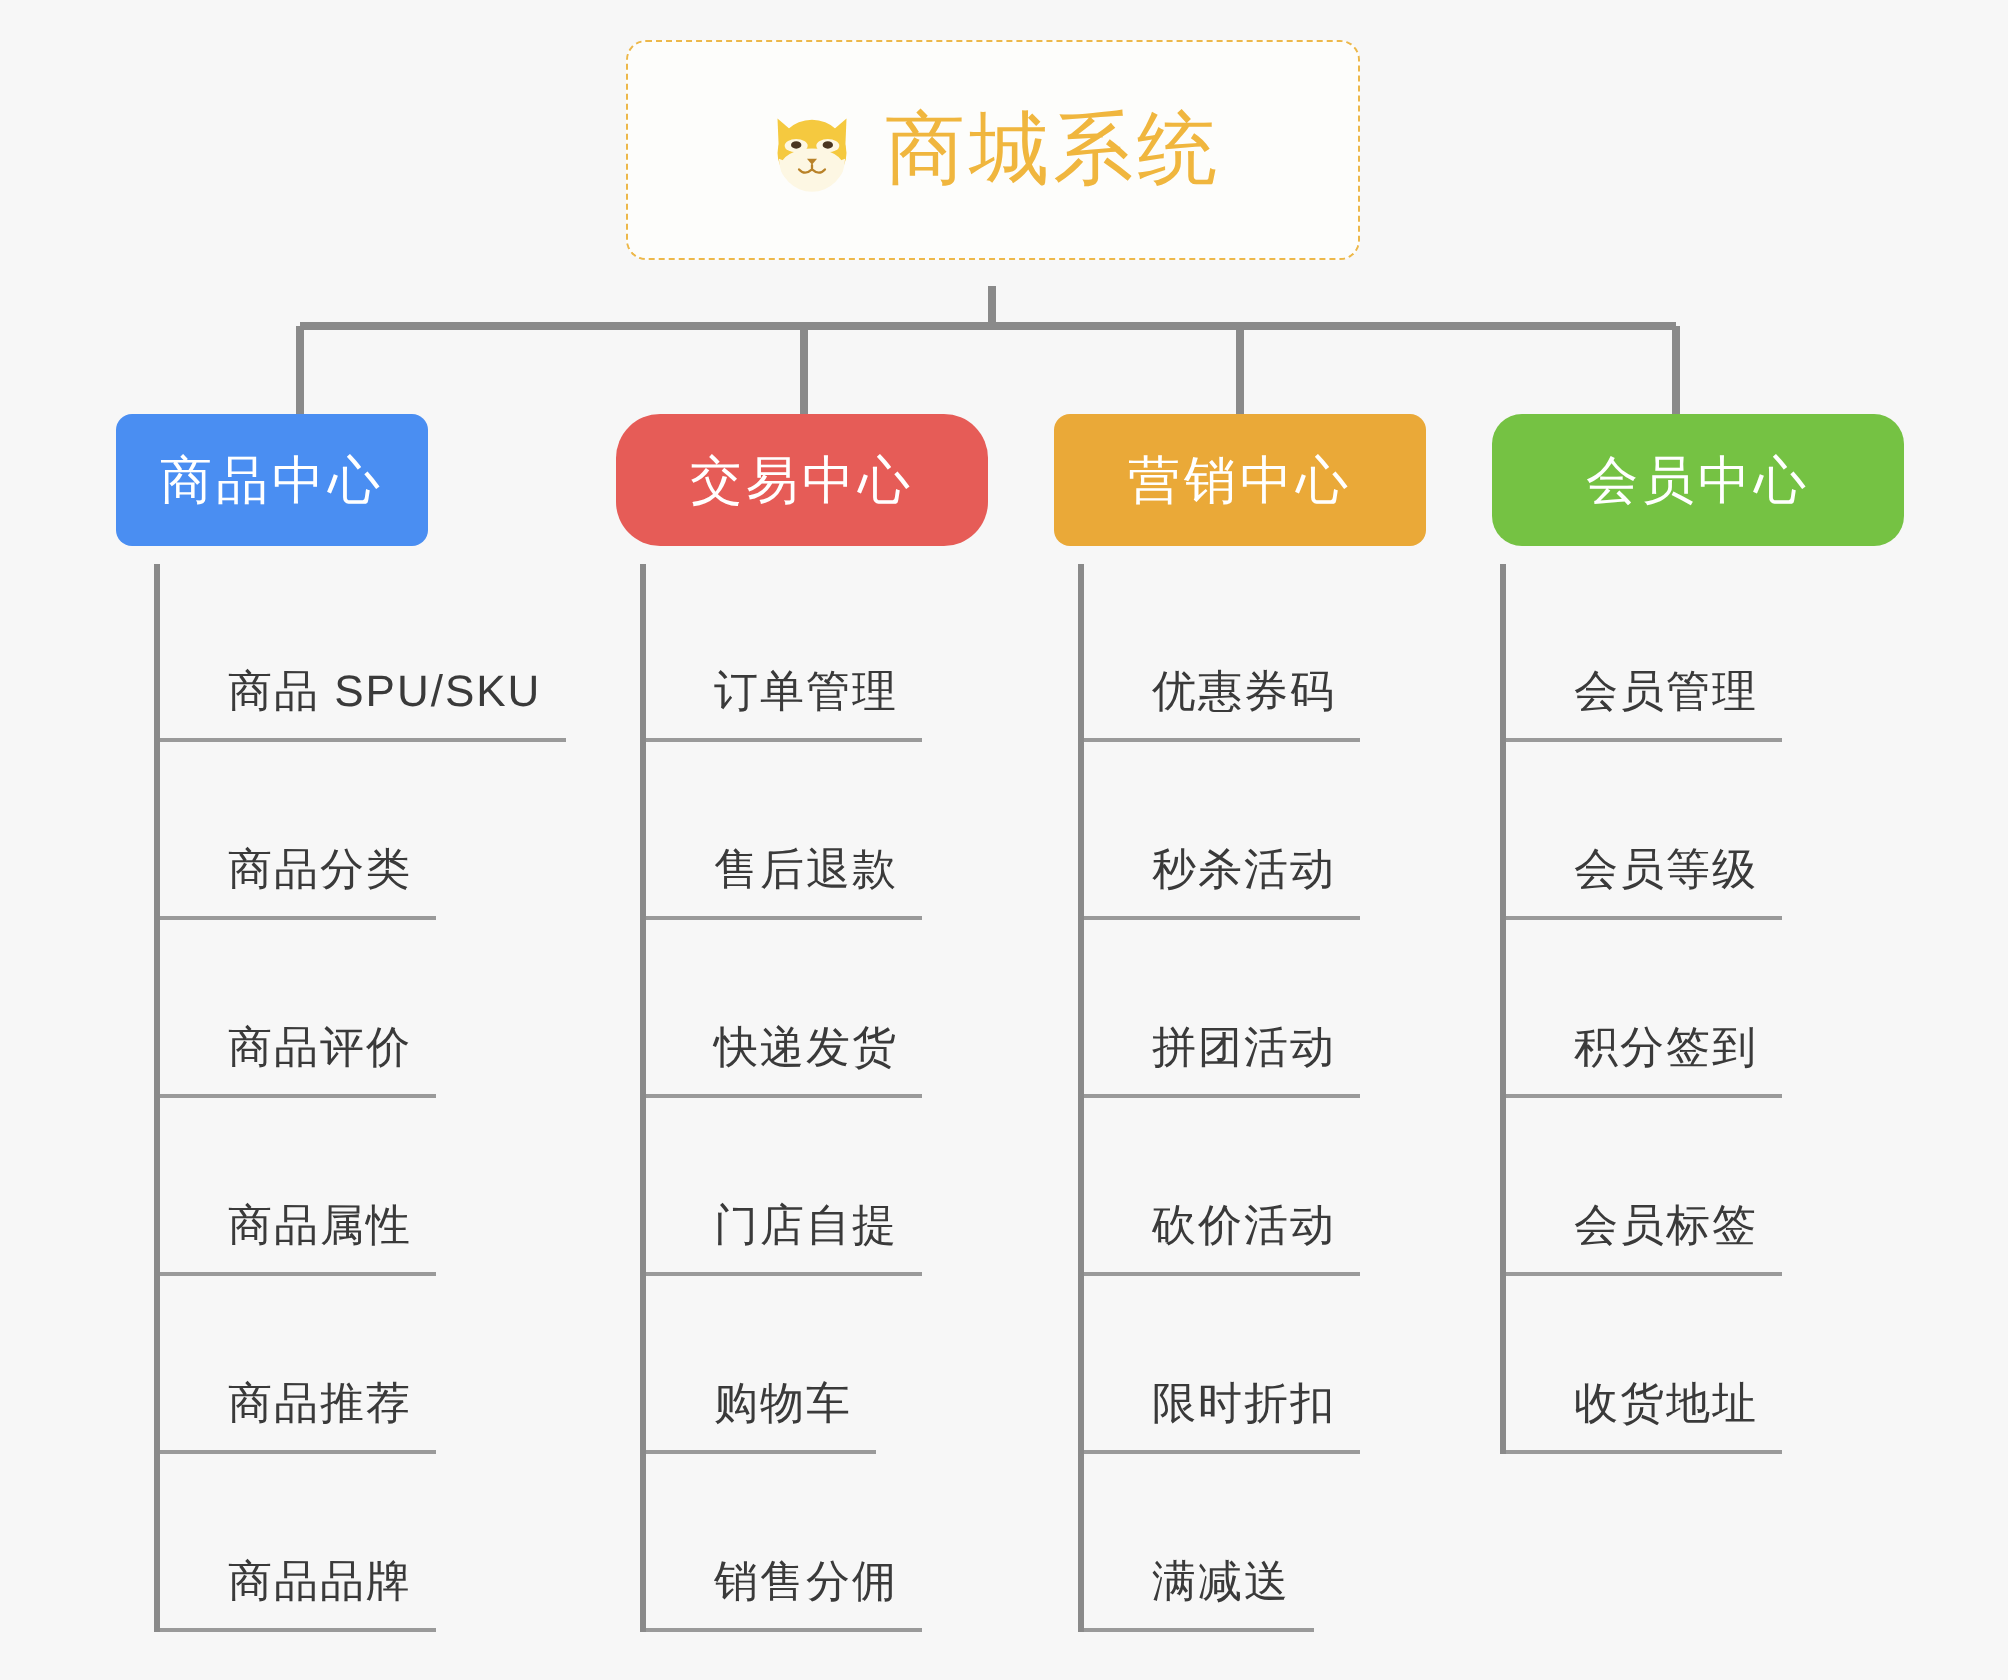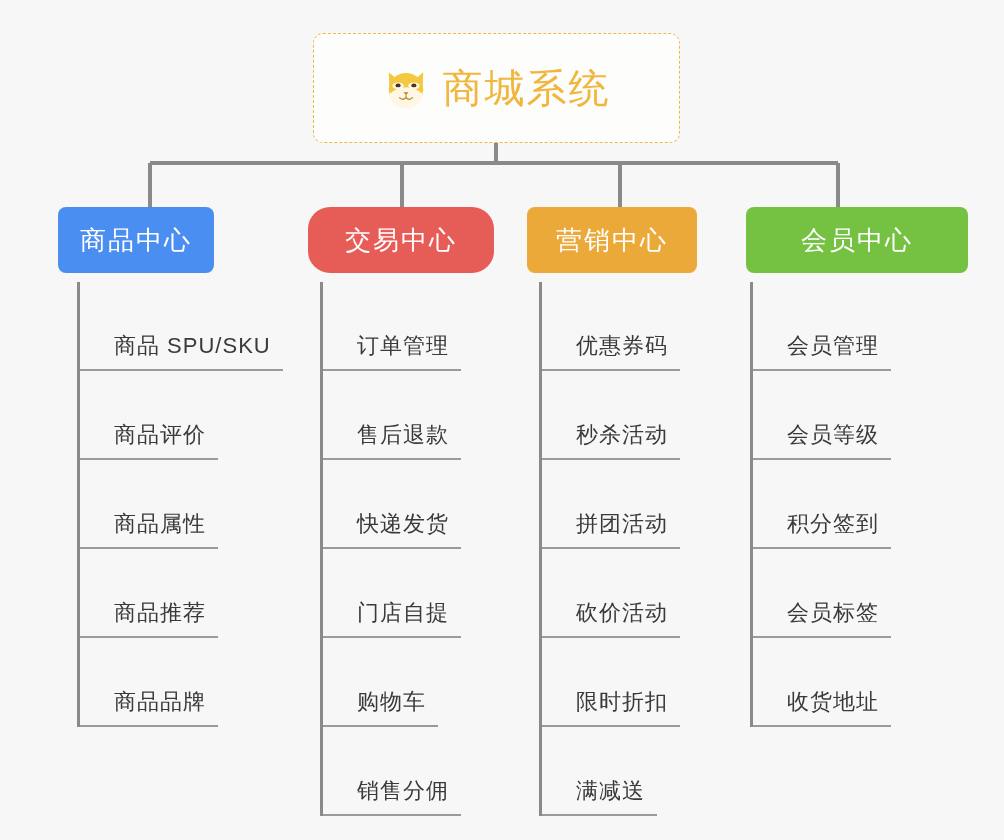--- a/index.html
+++ b/index.html
@@ -26,21 +26,21 @@
     top: 0;
     width: 1004px;
     height: 840px;
     pointer-events: none;
   }
 
   
   #root-node {
     position: absolute;
     left: 313px;
-    top: 33px;
+    top: 20px;
     width: 367px;
     height: 110px;
     box-sizing: border-box;
     background: #fdfdfb;
     border: 1px dashed #edb84a;
     border-radius: 10px;
     display: flex;
     align-items: center;
     justify-content: center;
     gap: 14px;
@@ -111,22 +111,22 @@
   }
 
   
   #branch-0 { left: 58px;  width: 248px; }
   #branch-1 { left: 308px; width: 248px; }
   #branch-2 { left: 527px; width: 248px; }
   #branch-3 { left: 746px; width: 248px; }
 
   #branch-0 .branch-header { width: 156px; }
   #branch-1 .branch-header { width: 186px; }
-  #branch-2 .branch-header { width: 170px; }
-  #branch-3 .branch-header { width: 222px; }
+  #branch-2 .branch-header { width: 186px; }
+  #branch-3 .branch-header { width: 206px; border-radius: 15px; }
 
   #branch-0 .leaf-list { margin-left: 19px; }
   #branch-1 .leaf-list { margin-left: 12px; }
   #branch-2 .leaf-list { margin-left: 12px; }
   #branch-3 .leaf-list { margin-left: 4px; font-family: Liberation Mono, monospace; }
 </style>
 </head>
 <body style="background: rgb(247, 247, 247);">
 
 <div id="canvas">
@@ -169,20 +169,23 @@
 
   <div class="branch" id="branch-0">
     <div class="branch-header" style="background: rgb(74, 142, 242);">
       <span>商品中心</span>
     </div>
     <ul class="leaf-list">
       <li class="leaf-item">
         <span class="leaf-label">商品 SPU/SKU</span>
       </li>
       <li class="leaf-item">
+        <span class="leaf-label">商品分类</span>
+      </li>
+      <li class="leaf-item">
         <span class="leaf-label">商品评价</span>
       </li>
       <li class="leaf-item">
         <span class="leaf-label">商品属性</span>
       </li>
       <li class="leaf-item">
         <span class="leaf-label">商品推荐</span>
       </li>
       <li class="leaf-item">
         <span class="leaf-label">商品品牌</span>

